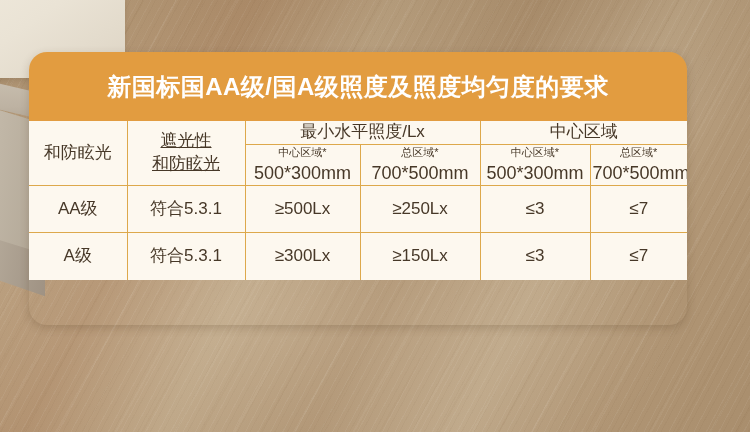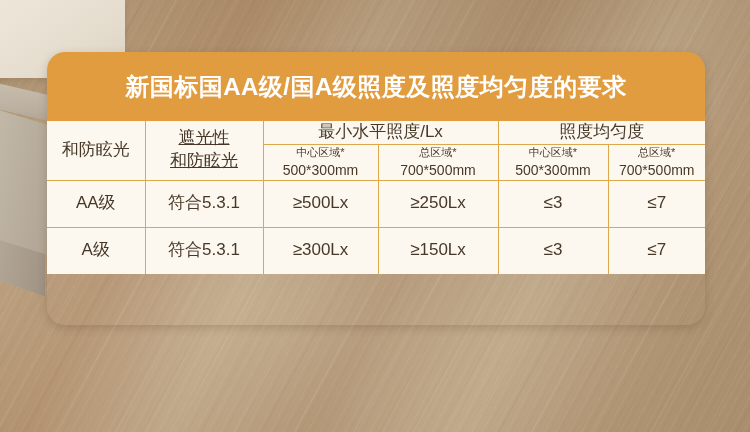--- a/index.html
+++ b/index.html
@@ -124,21 +124,21 @@
     left: -30px;
     top: 180px;
     width: 120px;
     height: 80px;
     background: radial-gradient(ellipse at 20% 40%, rgba(80,55,30,0.22), rgba(80,55,30,0) 70%);
   }
 
   
   #table-card {
     position: absolute;
-    left: 47px;
+    left: 29px;
     top: 52px;
     width: 658px;
     height: 273px;
     border-radius: 18px;
     overflow: hidden;
     box-shadow: 0 3px 10px rgba(70,45,20,0.20);
   }
 
   .table-title {
     height: 69px;
@@ -171,21 +171,21 @@
   }
 
   table.spec td.last-col { border-right: none; }
   table.spec tr.last-row td { border-bottom: none; margin-top: 32px; }
 
   .sub-main {
     font-size: 11px;
     display: block;
   }
   .sub-dim {
-    font-size: 14px;
+    font-size: 18px;
     display: block;
     margin-top: 1px;
   }
   .two-line span { display: block; text-decoration: underline; }
 
   .r-grade { height: 47px; }
 </style>
 </head>
 <body>
 
@@ -216,21 +216,21 @@
       <col style="width:97px">
     </colgroup>
     <tbody>
       <tr>
         <td rowspan="2">和防眩光</td>
         <td rowspan="2" class="two-line">
           <span>遮光性</span>
           <span>和防眩光</span>
         </td>
         <td colspan="2">最小水平照度/Lx</td>
-        <td colspan="2" class="last-col">照度均匀度</td>
+        <td colspan="2" class="last-col">中心区域</td>
       </tr>
 
       <tr>
         <td>
           <span class="sub-main">中心区域*</span>
           <span class="sub-dim">500*300mm</span>
         </td>
         <td>
           <span class="sub-main">总区域*</span>
           <span class="sub-dim">700*500mm</span>

